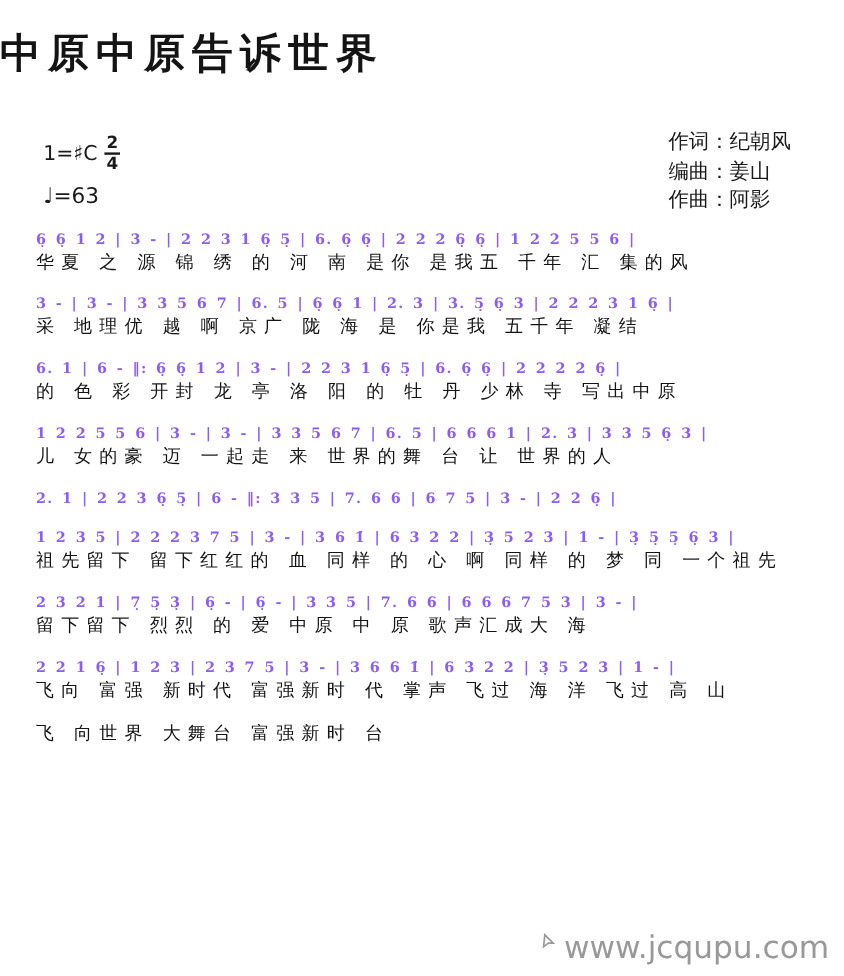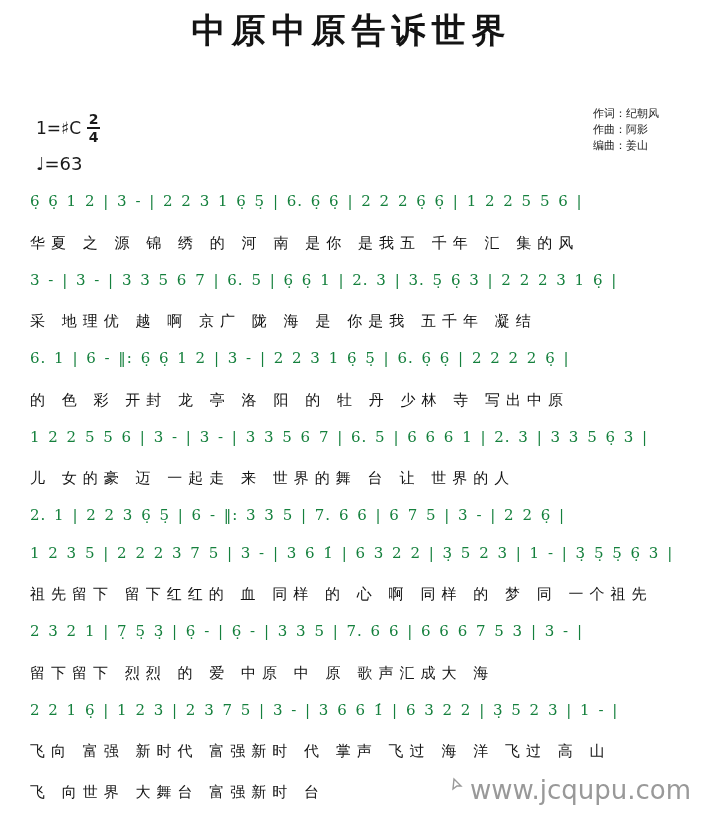--- a/index.html
+++ b/index.html
@@ -10,22 +10,21 @@
   body {
     width: 703px;
     height: 813px;
     position: relative;
     overflow: hidden;
     font-family: "DejaVu Sans", sans-serif;
     color: #111111;
   }
   .page-title {
     margin: 0;
-    padding-top: 8px;
-    text-align: center;
+    padding-top: 22px;
     font-family: Liberation Mono, monospace;
     font-weight: 700;
     font-size: 34px;
     letter-spacing: 6px;
     color: #141414;
   }
   .key-block {
     position: absolute;
     left: 36px;
     top: 112px;
@@ -54,48 +53,48 @@
     margin: 1px 0;
   }
   .tempo {
     margin-top: 9px;
     font-size: 18px;
   }
   .credits {
     position: absolute;
     right: 44px;
     top: 106px;
-    font-size: 11px;
+    font-size: 17px;
     line-height: 1.45;
     color: #1a1a1a;
   }
   .score {
     position: absolute;
     left: 30px;
     top: 190px;
     width: 660px;
   }
   .music-line {
     margin-bottom: 15px;
   }
   .notes {
     font-family: "DejaVu Serif", serif;
-    font-weight: 400;
-    font-size: 15px;
+    font-weight: 700;
+    font-size: 12px;
     letter-spacing: 1px;
     word-spacing: 2px;
     white-space: nowrap;
-    color: #15803d;
+    color: #8b5cf6;
     line-height: 1.5;
   }
   .lyrics {
     font-size: 15px;
     letter-spacing: 6px;
     white-space: nowrap;
-    margin-top: 20px;
+    margin-top: 0;
     color: #141414;
     line-height: 1.4;
   }
   .watermark {
     position: absolute;
     right: 12px;
     bottom: 8px;
     display: flex;
     align-items: flex-start;
     gap: 3px;
@@ -119,22 +118,22 @@
       <span>2</span>
       <span class="frac-bar"></span>
       <span>4</span>
     </span>
   </div>
   <div class="tempo">♩=63</div>
 </div>
 
 <div class="credits">
   <div>作词：纪朝风</div>
+  <div>编曲：姜山</div>
   <div>作曲：阿影</div>
-  <div>编曲：姜山</div>
 </div>
 
 <div class="score">
   <div class="music-line">
     <div class="notes">6̣ 6̣ 1 2 | 3 - | 2 2 3 1 6̣ 5̣ | 6. 6̣ 6̣ | 2 2 2 6̣ 6̣ | 1 2 2 5 5 6 |</div>
     <div class="lyrics">华夏 之 源 锦 绣 的 河 南 是你 是我五 千年 汇 集的风</div>
   </div>
   <div class="music-line">
     <div class="notes">3 - | 3 - | 3 3 5 6 7 | 6. 5 | 6̣ 6̣ 1 | 2. 3 | 3. 5̣ 6̣ 3 | 2 2 2 3 1 6̣ |</div>
     <div class="lyrics">采 地理优 越 啊 京广 陇 海 是 你是我 五千年 凝结</div>

